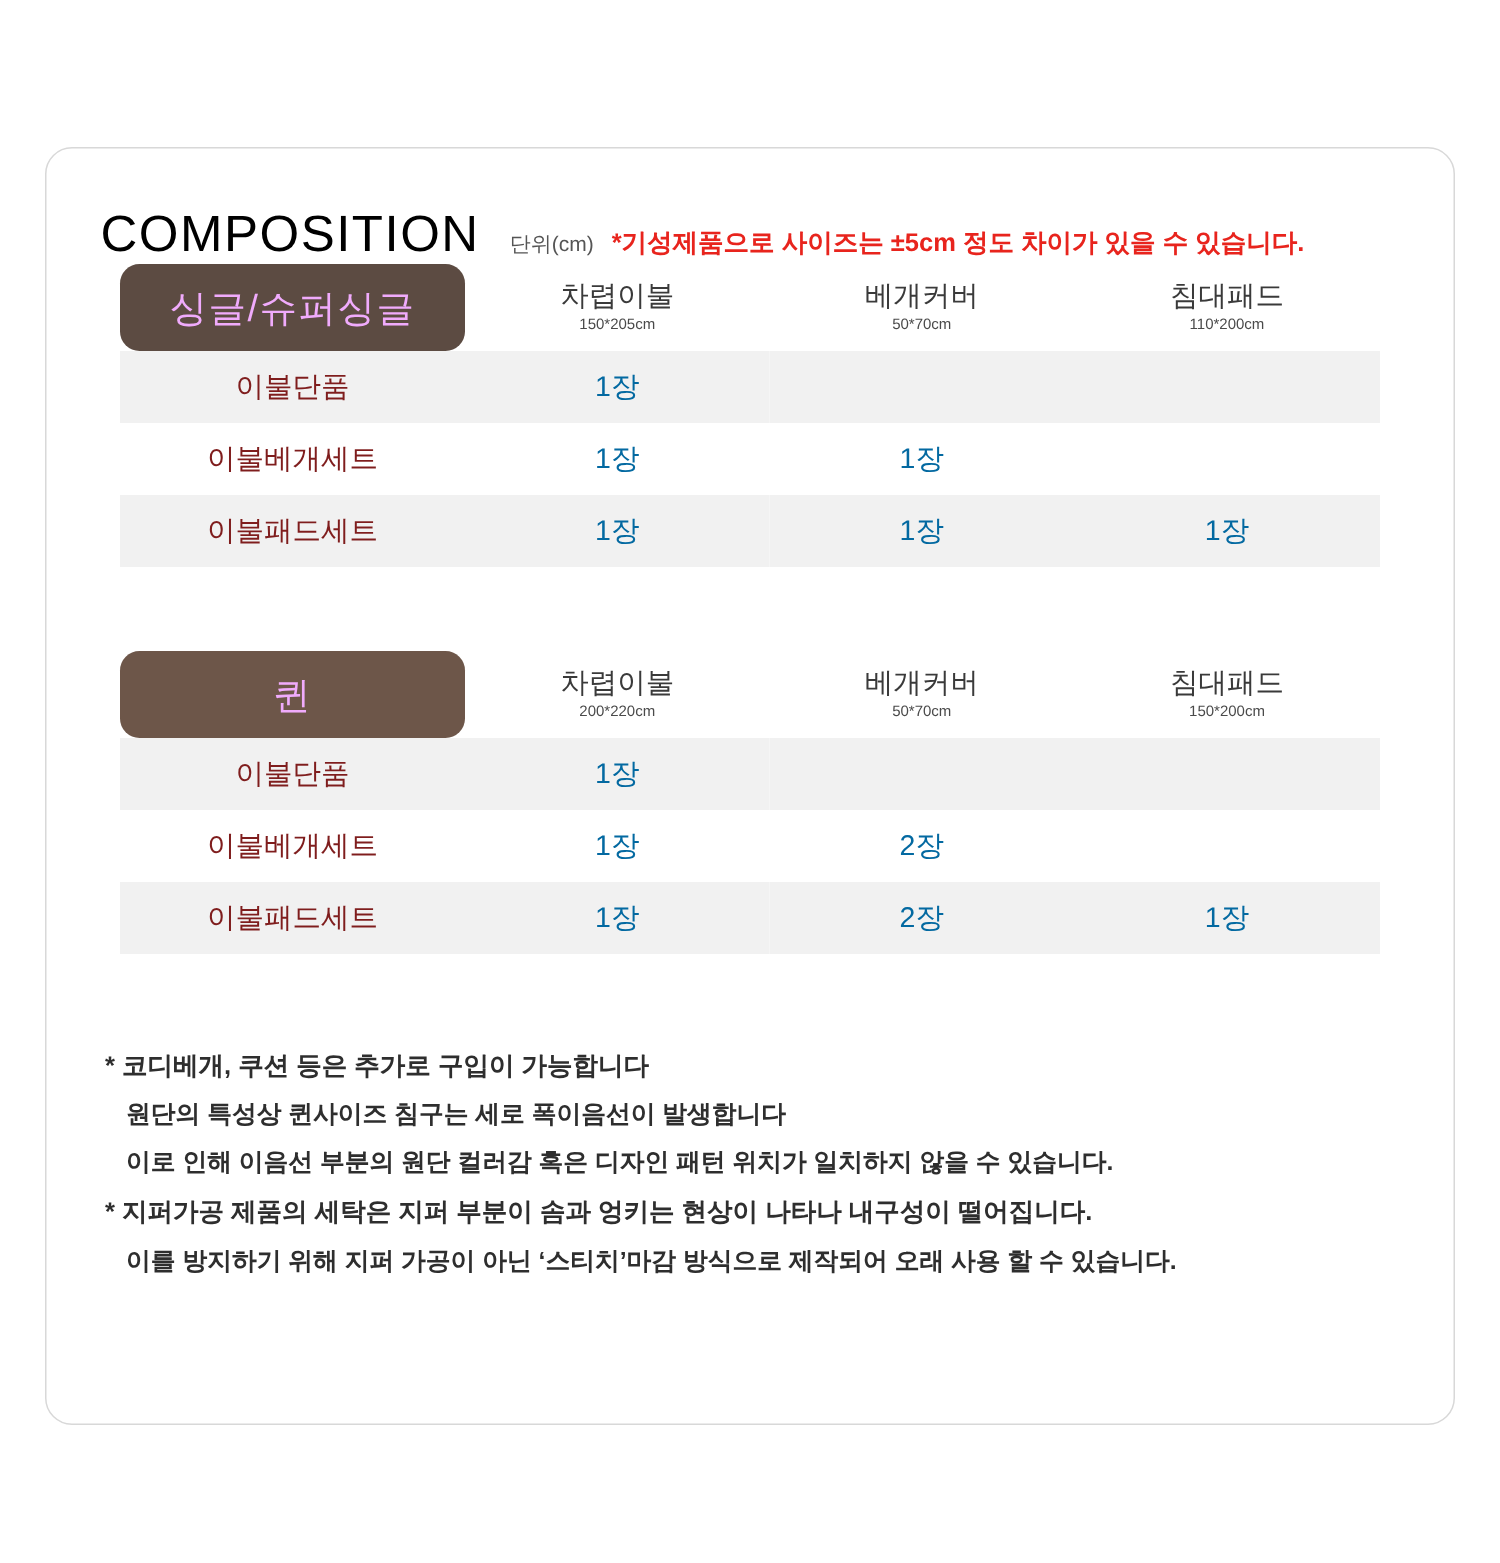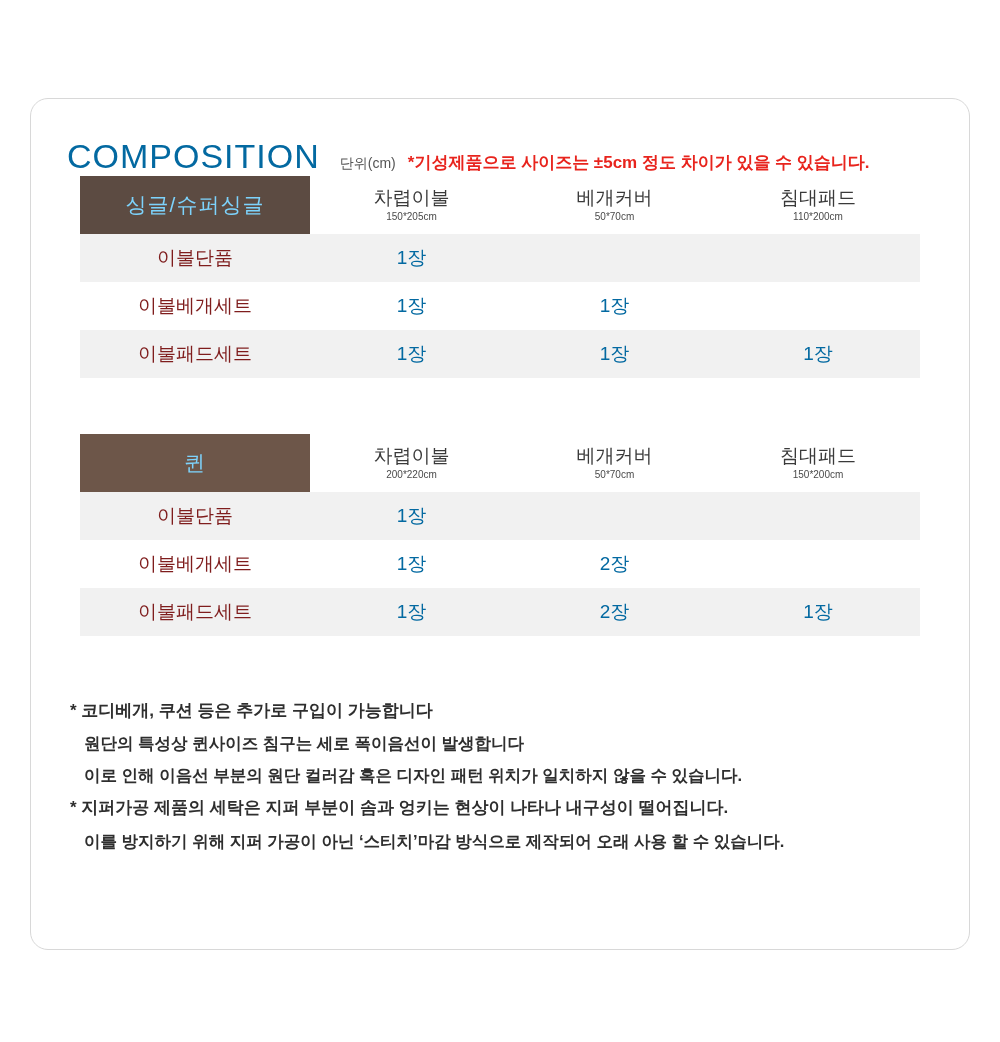--- a/index.html
+++ b/index.html
@@ -28,21 +28,21 @@
     background: #fff;
   }
   .header {
     display: flex;
     align-items: baseline;
     padding: 38px 0 0 36px;
   }
   .title {
     font-size: 34px;
     letter-spacing: 1px;
-    color: #0369a1;
+    color: #000000;
     font-weight: 400;
   }
   .unit {
     font-size: 14px;
     color: #555;
     margin-left: 20px;
   }
   .notice {
     font-size: 17px;
     color: #e8241d;
@@ -59,24 +59,25 @@
     border-collapse: collapse;
     table-layout: fixed;
   }
   .table td, .table th {
     text-align: center;
     vertical-align: middle;
     font-weight: normal;
   }
   .cat-head {
     background: #5c4b42;
-    color: #7dd3fc;
-    font-size: 21px;
+    color: #f0abfc;
+    font-size: 25px;
     height: 55px;
     letter-spacing: 1px;
+    border-radius: 13px;
   }
   .cat-head.queen {
     background: #6d5649;
   }
   .col-head {
     height: 55px;
     padding-bottom: 2px;
   }
   .col-head .name {
     font-size: 19px;

